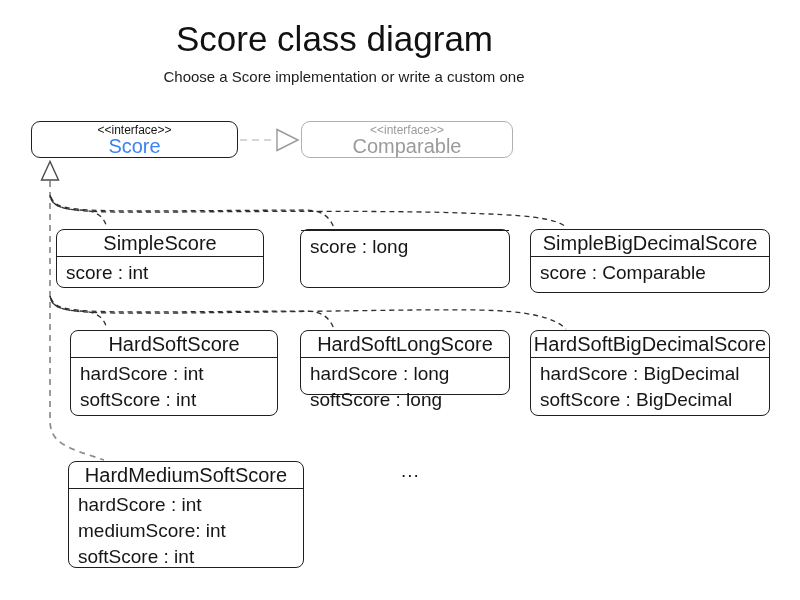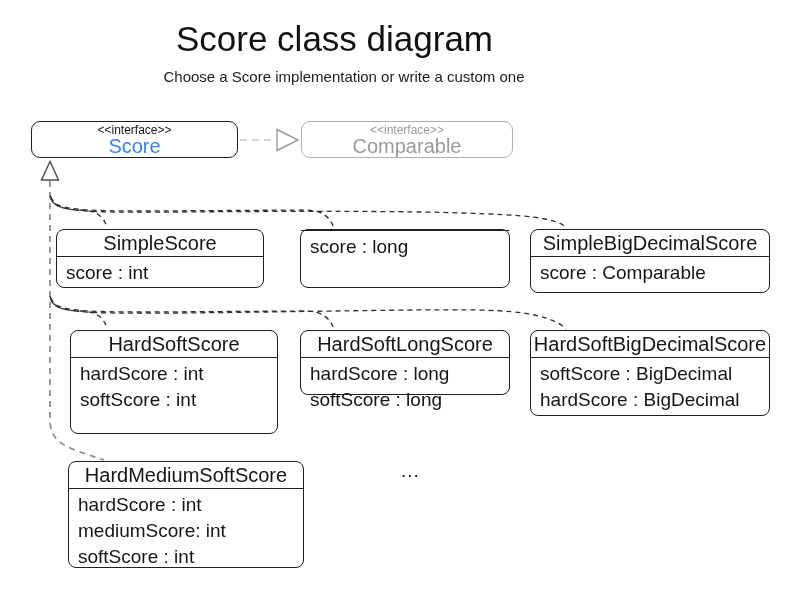--- a/index.html
+++ b/index.html
@@ -90,41 +90,41 @@
   </div>
 </div>
 
 <div class="abs uml-class" style="left:530px;top:229px;width:240px;height:64px;">
   <div class="uml-class-title">SimpleBigDecimalScore</div>
   <div class="uml-class-attrs">
     <div class="uml-attr">score : Comparable</div>
   </div>
 </div>
 
-<div class="abs uml-class" style="left:70px;top:330px;width:208px;height:104px;">
+<div class="abs uml-class" style="left:70px;top:330px;width:208px;height:86px;">
   <div class="uml-class-title">HardSoftScore</div>
   <div class="uml-class-attrs">
     <div class="uml-attr">hardScore : int</div>
     <div class="uml-attr">softScore : int</div>
   </div>
 </div>
 
 <div class="abs uml-class" style="left:300px;top:330px;width:210px;height:65px;">
   <div class="uml-class-title">HardSoftLongScore</div>
   <div class="uml-class-attrs">
     <div class="uml-attr">hardScore : long</div>
     <div class="uml-attr">softScore : long</div>
   </div>
 </div>
 
 <div class="abs uml-class" style="left:530px;top:330px;width:240px;height:86px;">
   <div class="uml-class-title">HardSoftBigDecimalScore</div>
   <div class="uml-class-attrs">
+    <div class="uml-attr">hardScore : BigDecimal</div>
     <div class="uml-attr">softScore : BigDecimal</div>
-    <div class="uml-attr">hardScore : BigDecimal</div>
   </div>
 </div>
 
 <div class="abs uml-class" style="left:68px;top:461px;width:236px;height:107px;">
   <div class="uml-class-title">HardMediumSoftScore</div>
   <div class="uml-class-attrs">
     <div class="uml-attr">hardScore : int</div>
     <div class="uml-attr">mediumScore: int</div>
     <div class="uml-attr">softScore : int</div>
   </div>

